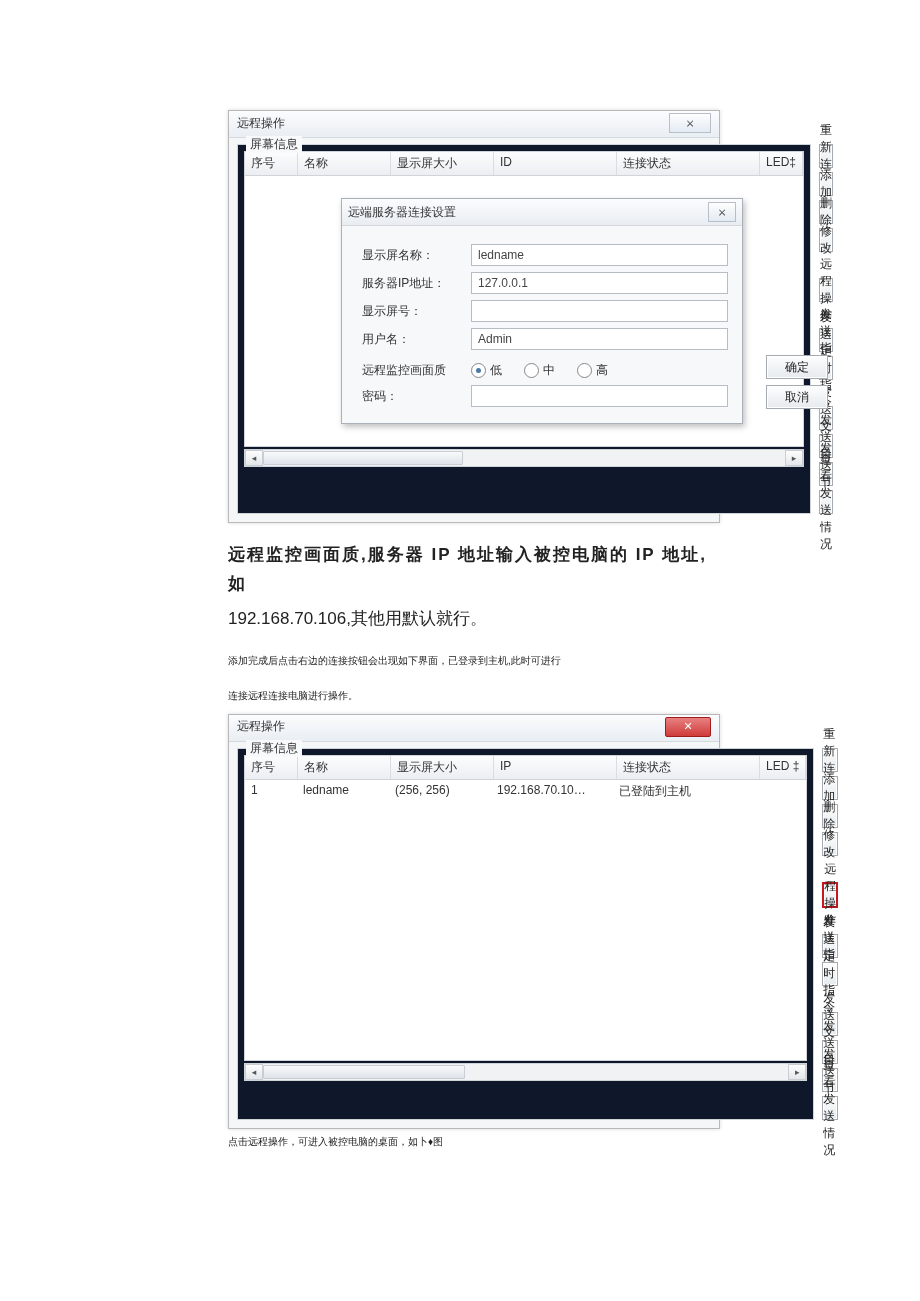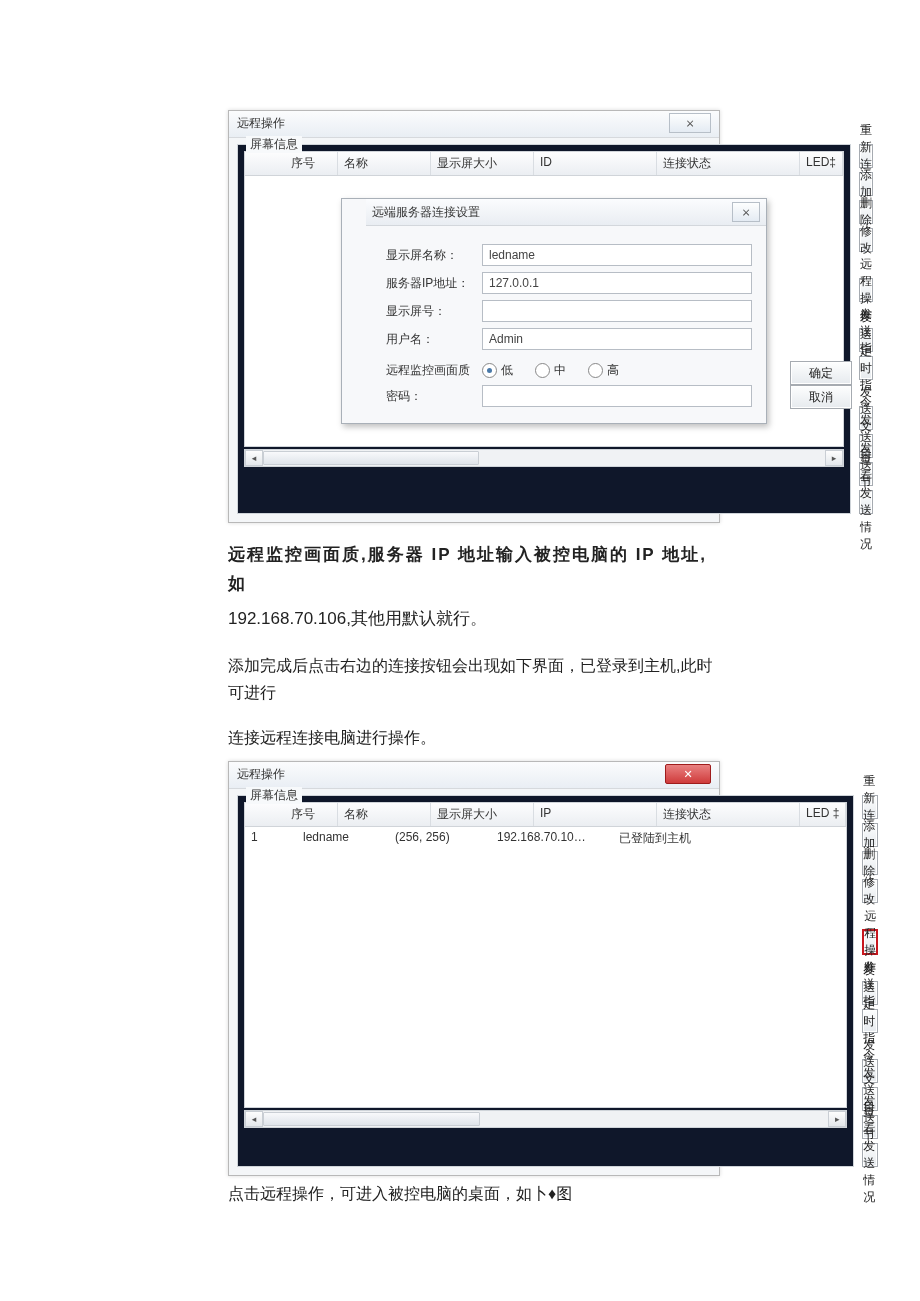--- a/index.html
+++ b/index.html
@@ -69,21 +69,21 @@
     box-shadow:inset 0 0 0 1px #fff;
   }
   .winbtn.hl{
     border:2px solid #c8171f;
   }
   .btn-gap{height:18px;}
   .tbl-head{
     display:flex;
     background:linear-gradient(#fdfdfe,#ebeef2);
     border:1px solid #d0d4d9;
-    font-size:12px;color:#333;padding-left:40px;
+    font-size:12px;color:#333;
   }
   .tbl-head>div{
     padding:3px 6px;
     border-right:1px solid #d9dde2;
     white-space:nowrap;
   }
   .tbl-rows{
     border:1px solid #d0d4d9;border-top:none;
     background:#fff;min-height:260px;position:relative;
   }
@@ -104,47 +104,47 @@
   .hscroll .thumb{
     position:absolute;top:0;left:0;height:12px;width:38%;
     background:linear-gradient(#f8f9fb,#dfe4ea);
     border:1px solid #c9ced4;border-radius:1px;
   }
   
   .modal{
     position:absolute;top:22px;left:96px;width:400px;
     background:#f7f8fa;border:1px solid #a9b0b8;
     box-shadow:2px 3px 6px rgba(0,0,0,.25);
-    font-size:12px;z-index:5;padding-left:24px;
+    font-size:12px;z-index:5;
   }
   .modal-title{
     background:linear-gradient(#fbfcfe,#e9edf2);
     border-bottom:1px solid #d3d7dc;
     padding:3px 6px;display:flex;justify-content:space-between;align-items:center;
   }
   .modal-body{padding:18px 14px 10px 20px;}
-  .frow{display:flex;align-items:center;margin-bottom:6px;gap:0;}
+  .frow{display:flex;align-items:center;margin-bottom:6px;gap:13px;}
   .flabel{width:96px;color:#333;}
   .finput{
     flex:1;border:1px solid #b7bdc5;background:#fff;height:20px;
     padding:0 6px;font-size:12px;color:#444;display:flex;align-items:center;
   }
   .radio{
     width:13px;height:13px;border:1px solid #888;border-radius:50%;
     display:inline-flex;align-items:center;justify-content:center;margin-right:4px;
     background:#fff;
   }
   .radio.checked::after{
     content:"";width:5px;height:5px;border-radius:50%;background:#4a79a8;
   }
   .modal-btns{
-    position:absolute;right:-86px;bottom:14px;display:flex;flex-direction:column;
+    position:absolute;right:-86px;bottom:14px;display:flex;flex-direction:column;gap:6px;
   }
   
-  .doc-p{margin:18px 0 6px 0;font-size:16px;color:#222;line-height:1.7;}
+  .doc-p{margin:18px 0 6px 0;font-size:10px;color:#222;line-height:1.7;}
   .doc-p.big{font-size:17px;font-weight:600;letter-spacing:2px;}
   .doc-p.small{font-size:17px;margin-top:0;}
   .sc1{margin-bottom:10px;}
   .sc2{margin-top:10px;}
   .colw-1{width:40px}.colw-2{width:80px}.colw-3{width:90px}
   .colw-4{width:110px}.colw-5{width:130px}.colw-6{flex:1;text-align:left}
 </style>
 </head>
 <body>
 

